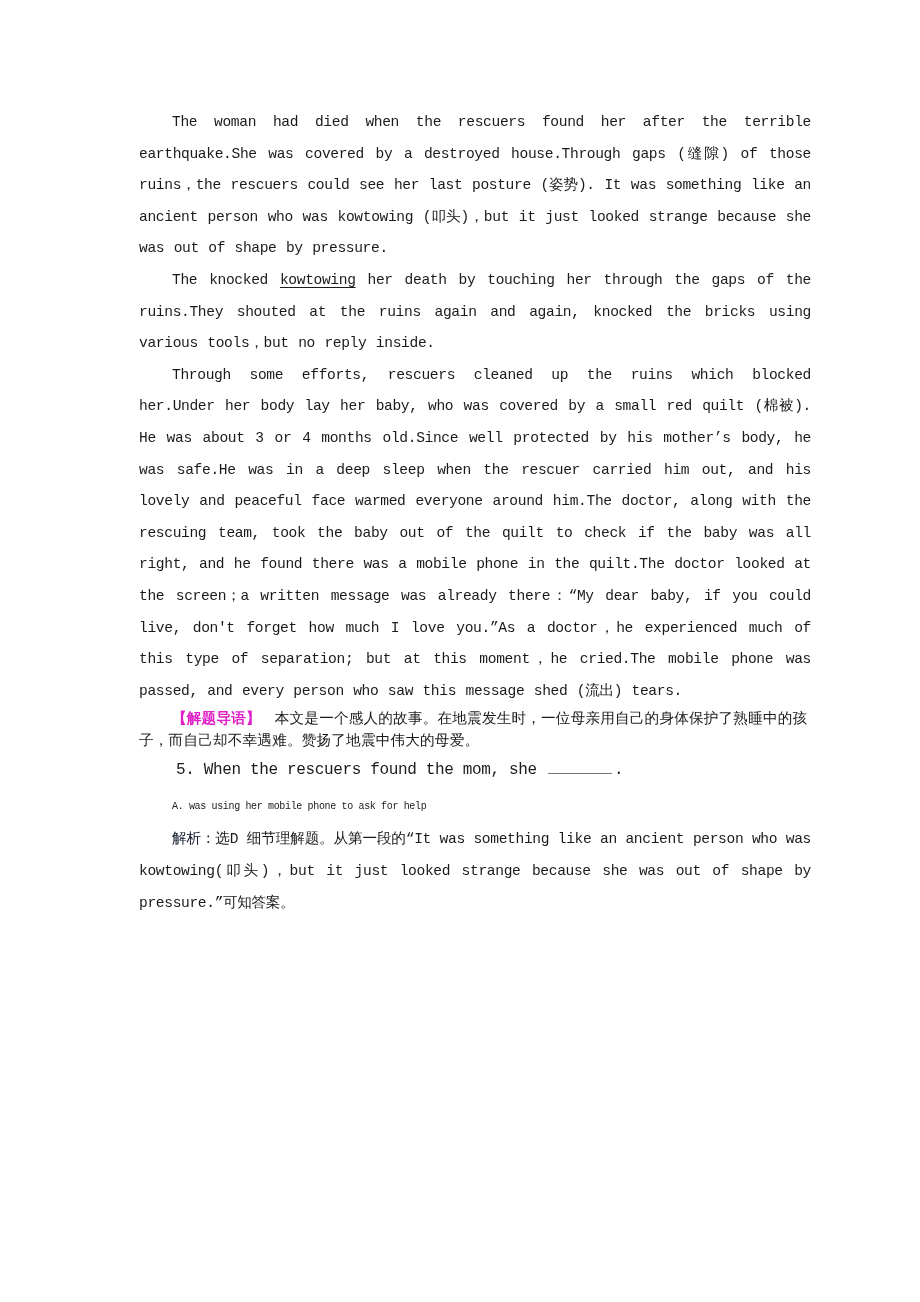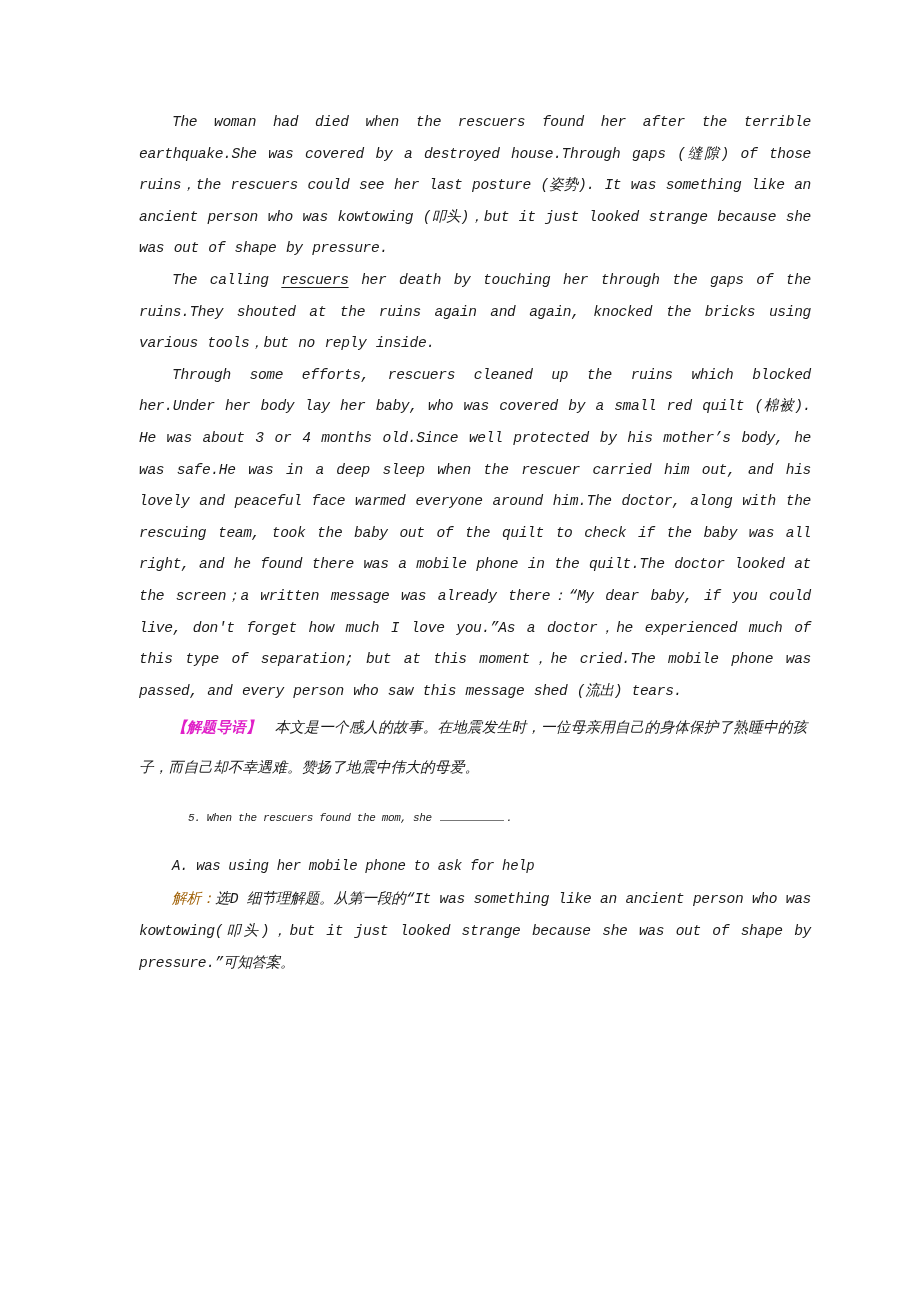--- a/index.html
+++ b/index.html
@@ -13,54 +13,53 @@
       position: relative;
       overflow: hidden;
       font-family: "Liberation Mono", "DejaVu Sans Mono", monospace;
       color: #1a1a1a;
     }
     .page {
       position: absolute;
       left: 139px;
       top: 107px;
       width: 672px;
-      font-style: italic;
     }
     .para {
       font-size: 14.6px;
       line-height: 31.6px;
       margin: 0;
       text-align: justify;
       text-indent: 33px;
       letter-spacing: -0.35px;
       word-spacing: 1px;
     }
     .underlined { text-decoration: underline; text-underline-offset: 3px; }
     .guide {
       font-family: "DejaVu Serif", "Liberation Serif", serif;
       font-size: 14.6px;
-      line-height: 40px;
+      line-height: 22px;
       text-indent: 33px;
       margin: 0;
       letter-spacing: 0.2px;
     }
     .guide-label {
       color: #e020c8;
       font-weight: bold;
       margin-right: 14px;
     }
     .question {
-      font-size: 11px;
+      font-size: 16px;
       line-height: 31.6px;
-      margin: 16px;
+      margin: 4px;
       padding-left: 33px;
       letter-spacing: -0.35px;
     }
     .option {
-      font-size: 14px;
+      font-size: 10px;
       line-height: 31.6px;
       margin: 0;
       padding-left: 33px;
       letter-spacing: -0.35px;
     }
     .blank {
       display: inline-block;
       width: 64px;
       border-bottom: 1px solid #777;
       height: 12px;
@@ -69,32 +68,32 @@
     }
     .analysis {
       font-size: 14.6px;
       line-height: 31.6px;
       margin: 0;
       text-indent: 33px;
       text-align: justify;
       letter-spacing: -0.35px;
     }
     .analysis-label {
-      color: #a16207;
+      color: #0f172a;
       font-family: "DejaVu Serif", "Liberation Serif", serif;
     }
   </style>
 </head>
 <body>
 
 <div class="page">
 
   <p class="para">The woman had died when the rescuers found her after the terrible earthquake.She was covered by a destroyed house.Through gaps (缝隙) of those ruins，the rescuers could see her last posture (姿势). It was something like an ancient person who was kowtowing (叩头)，but it just looked strange because she was out of shape by pressure.</p>
 
-  <p class="para"><span>The calling </span><span class="underlined">rescuers</span><span> her death by touching her through the gaps of the ruins.They shouted at the ruins again and again, knocked the bricks using various tools，but no reply inside.</span></p>
+  <p class="para"><span>The knocked </span><span class="underlined">kowtowing</span><span> her death by touching her through the gaps of the ruins.They shouted at the ruins again and again, knocked the bricks using various tools，but no reply inside.</span></p>
 
 
   <p class="para">Through some efforts, rescuers cleaned up the ruins which blocked her.Under her body lay her baby, who was covered by a small red quilt (棉被). He was about 3 or 4 months old.Since well protected by his mother’s body, he was safe.He was in a deep sleep when the rescuer carried him out, and his lovely and peaceful face warmed everyone around him.The doctor, along with the rescuing team, took the baby out of the quilt to check if the baby was all right, and he found there was a mobile phone in the quilt.The doctor looked at the screen；a written message was already there：“My dear baby, if you could live, don't forget how much I love you.”As a doctor，he experienced much of this type of separation; but at this moment，he cried.The mobile phone was passed, and every person who saw this message shed (流出) tears.</p>
 
   <p class="guide"><span class="guide-label">【解题导语】</span><span>本文是一个感人的故事。在地震发生时，一位母亲用自己的身体保护了熟睡中的孩子，而自己却不幸遇难。赞扬了地震中伟大的母爱。</span></p>
 
   <p class="question"><span>5. When the rescuers found the mom, she </span><span class="blank"></span><span>.</span></p>
 
   <p class="option">A. was using her mobile phone to ask for help</p>
 

